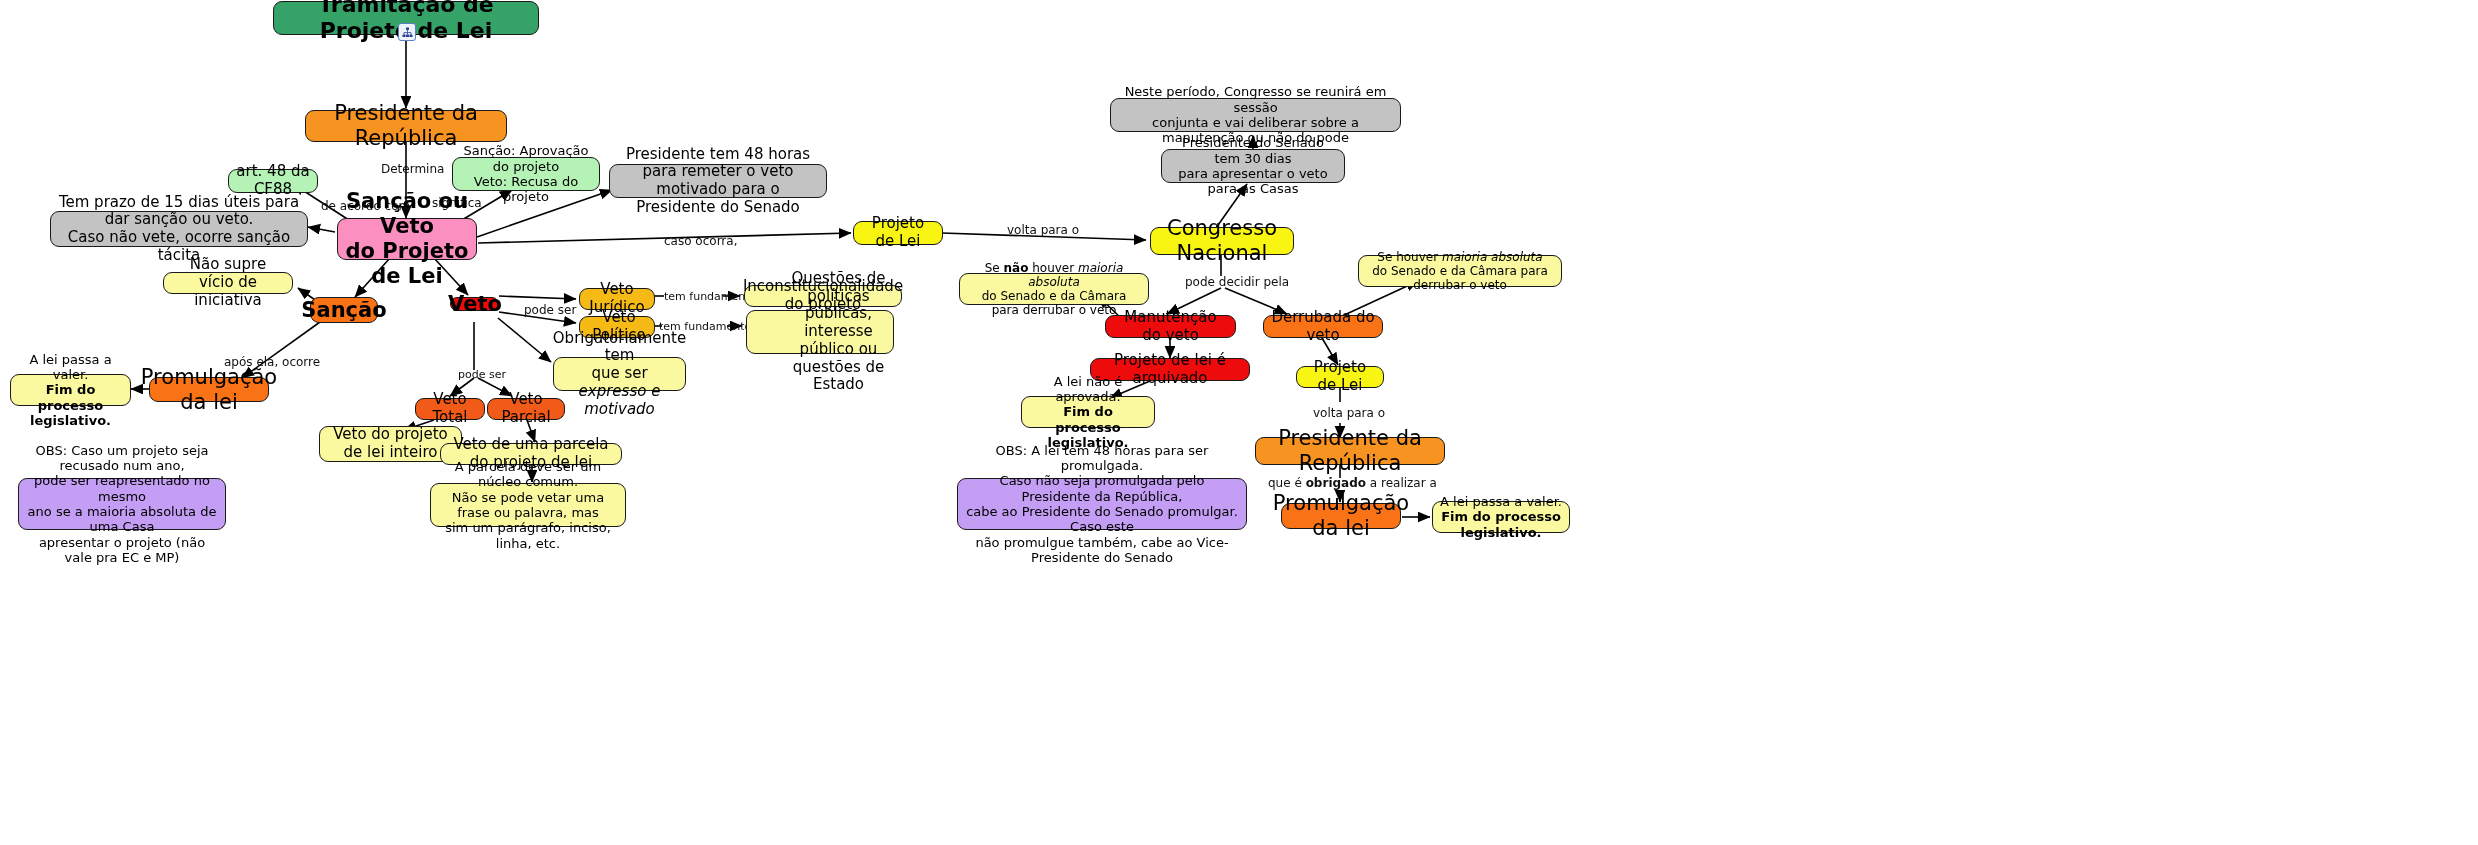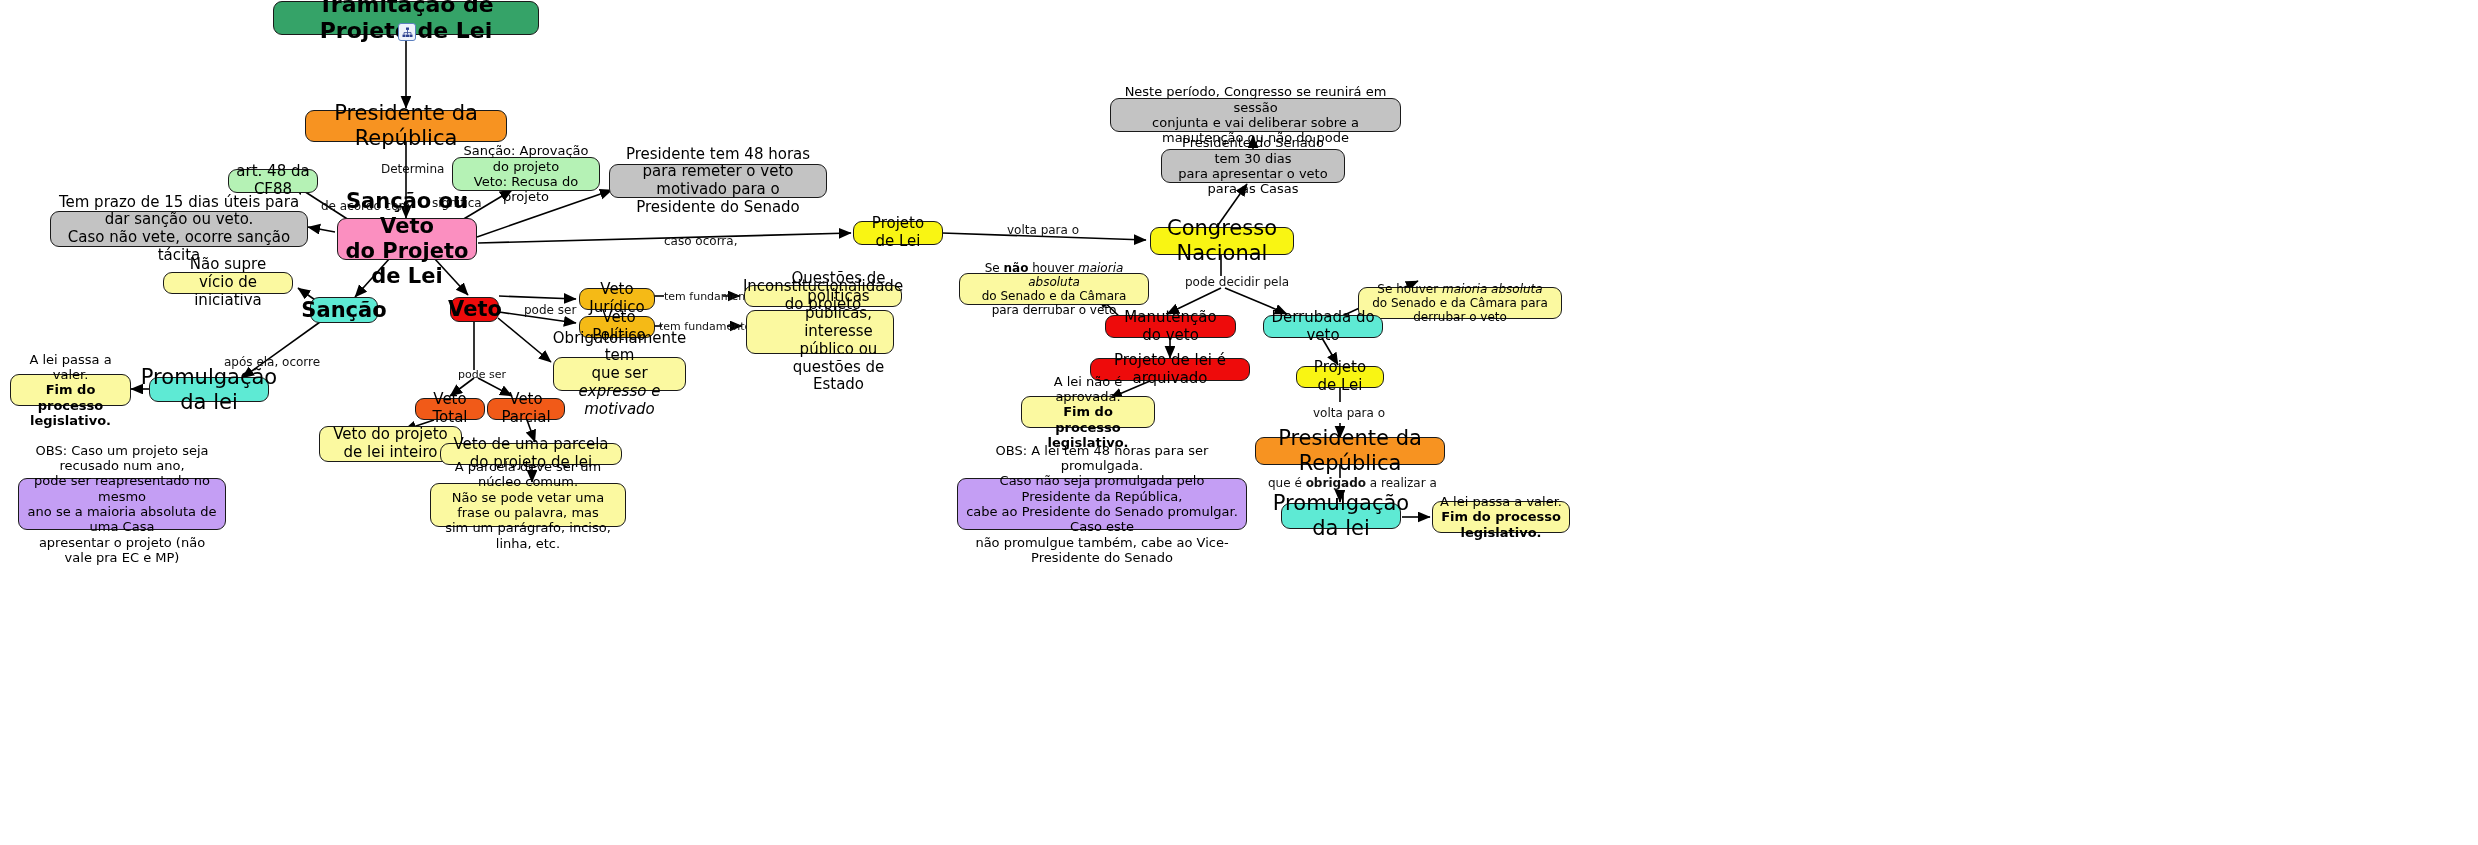--- a/index.html
+++ b/index.html
@@ -11,21 +11,21 @@
         display:flex;align-items:center;justify-content:center;text-align:center;
         line-height:1.18;padding:3px 7px;color:#000;}
 
   
   .c-green-dark{background:#35a368;}
   .c-orange{background:#f79321;}
   .c-pink{background:#fb8fc0;}
   .c-green-pale{background:#b5f2b5;}
   .c-grey{background:#c3c3c3;}
   .c-yellow-pale{background:#fbf9a0;}
-  .c-green-bright{background:#5eead4;}
+  .c-green-bright{background:#f97316;}
   .c-red{background:#ee0b0b;}
   .c-amber{background:#f5ba16;}
   .c-orange2{background:#f15a18;}
   .c-yellow{background:#f9f513;}
   .c-purple{background:#c49ef4;}
 
   .t-title{font-size:22px;font-weight:bold;}
   .t-big{font-size:21px;}
   .t-bigb{font-size:21px;font-weight:bold;}
   .t-med{font-size:15px;}
@@ -188,21 +188,21 @@
   </div>
 
   <div class="node c-yellow-pale t-med" style="left:163px;top:272px;width:130px;height:22px;">
     <span>Não supre vício de iniciativa</span>
   </div>
 
   <div class="node c-green-bright t-bigb" style="left:310px;top:297px;width:68px;height:26px;">
     <span>Sanção</span>
   </div>
 
-  <div class="node c-red t-bigb" style="left:450px;top:297px;width:49px;height:25px;padding-left:8px;">
+  <div class="node c-red t-bigb" style="left:450px;top:297px;width:49px;height:14px;padding-left:8px;">
     <span>Veto</span>
   </div>
 
   <div class="elabel" style="left:524px;top:303px;">
     <span>pode ser</span>
   </div>
 
   <div class="node c-amber t-med" style="left:579px;top:288px;width:76px;height:22px;">
     <span>Veto Jurídico</span>
   </div>
@@ -305,21 +305,21 @@
 
   <div class="elabel" style="left:1185px;top:275px;">
     <span>pode decidir pela</span>
   </div>
 
   <div class="node c-yellow-pale t-xs" style="left:959px;top:273px;width:190px;height:32px;flex-direction:column;">
     <span><span>Se </span><b>não</b><span> houver </span><i>maioria absoluta</i></span>
     <span>do Senado e da Câmara para derrubar o veto</span>
   </div>
 
-  <div class="node c-yellow-pale t-xs" style="left:1358px;top:255px;width:204px;height:32px;flex-direction:column;margin-top:32px;">
+  <div class="node c-yellow-pale t-xs" style="left:1358px;top:255px;width:204px;height:32px;flex-direction:column;">
     <span><span>Se houver </span><i>maioria absoluta</i></span>
     <span>do Senado e da Câmara para derrubar o veto</span>
   </div>
 
   <div class="node c-red t-med" style="left:1105px;top:315px;width:131px;height:23px;">
     <span>Manutenção do veto</span>
   </div>
 
   <div class="node c-green-bright t-med" style="left:1263px;top:315px;width:120px;height:23px;">
     <span>Derrubada do veto</span>

